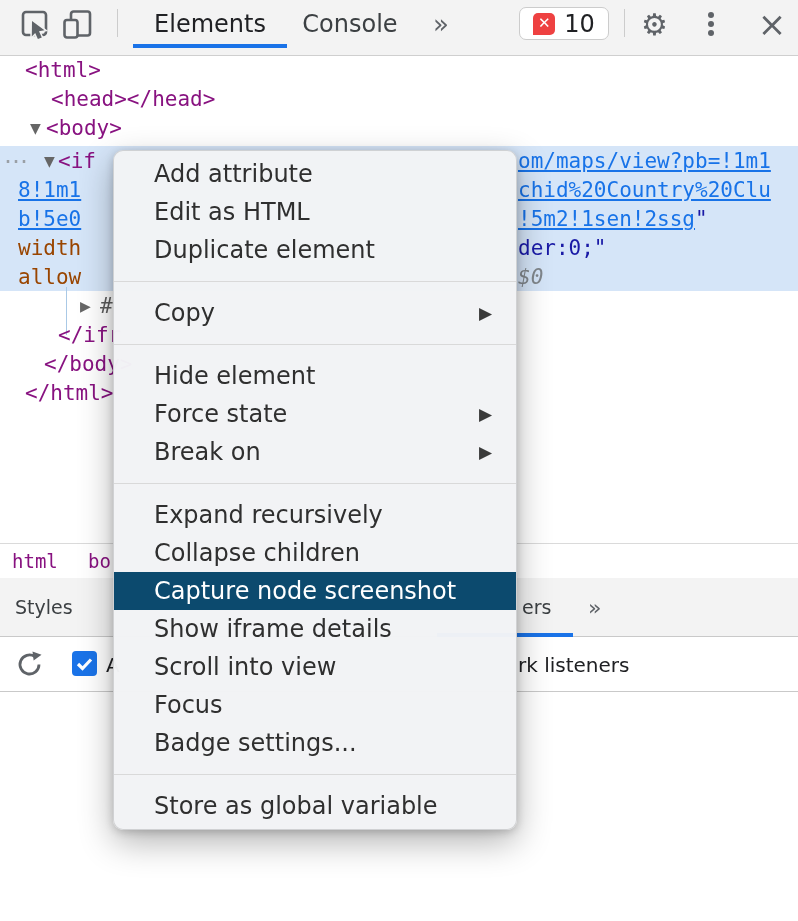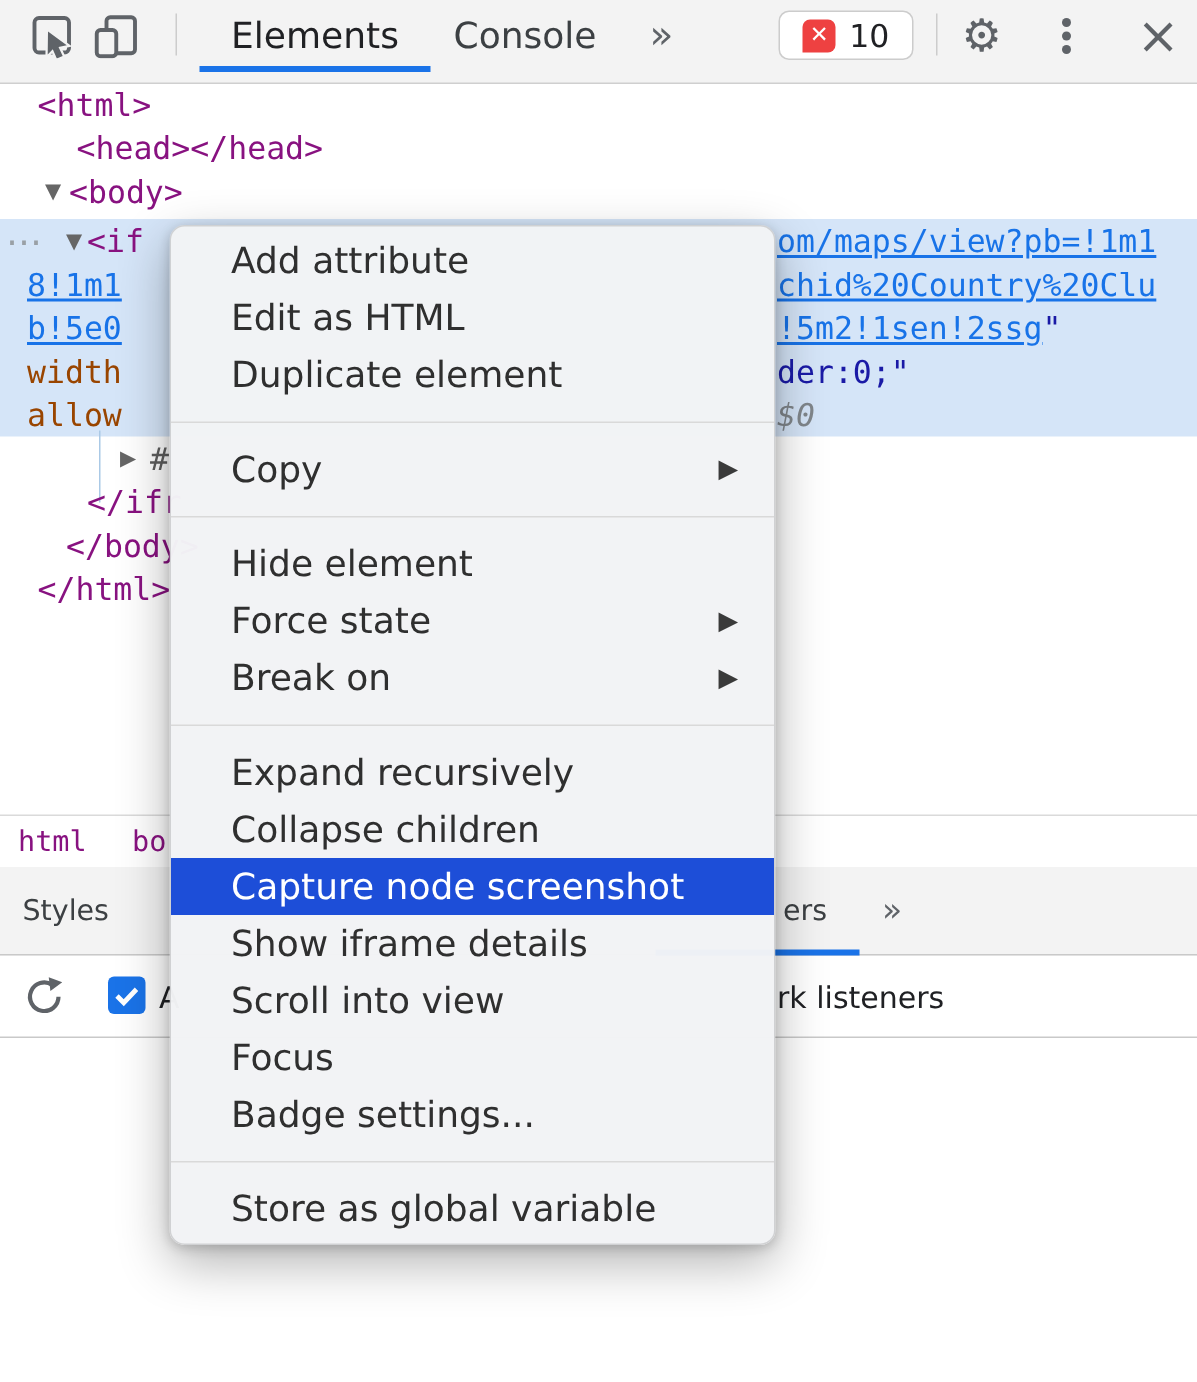--- a/index.html
+++ b/index.html
@@ -16,21 +16,21 @@
   .tab.inactive{color:#3c4043;}
   .tab-underline{position:absolute;top:44px;height:4px;background:#1a73e8;}
   .more-tabs{position:absolute;top:0;height:47px;display:flex;align-items:center;
              font-size:26px;color:#5f6368;}
   .err-badge{position:absolute;left:519px;top:7px;width:90px;height:33px;background:#fff;
              border:1.5px solid #ccc;border-radius:7px;display:flex;align-items:center;
              justify-content:center;gap:9px;box-sizing:border-box;}
   .err-icon{width:22px;height:22px;background:#ee4141;border-radius:5px 5px 5px 0;
             display:flex;align-items:center;justify-content:center;color:#fff;
             font-size:15px;font-weight:bold;line-height:1;}
-  .err-count{font-size:21px;color:#202124;}
+  .err-count{font-size:24px;color:#202124;}
   .gear{position:absolute;left:641px;top:0;height:48px;display:flex;align-items:center;
         font-size:30px;color:#5f6368;}
   .kebab{position:absolute;left:708px;top:12px;width:6px;height:24px;}
   .kebab i{position:absolute;left:0;width:6px;height:6px;border-radius:50%;background:#5f6368;}
   .kebab i:nth-child(1){top:0;} .kebab i:nth-child(2){top:9px;} .kebab i:nth-child(3){top:18px;}
   .close-x{position:absolute;left:752px;top:0;width:40px;height:48px;display:flex;
            align-items:center;justify-content:center;font-size:34px;color:#5f6368;}
 
   
   .code{position:absolute;font-family:"DejaVu Sans Mono",monospace;font-size:21px;
@@ -66,21 +66,21 @@
             border-radius:4px;}
 
   
   .menu{position:absolute;left:113px;top:150px;width:404px;background:rgba(242,243,245,0.98);
         border:1px solid rgba(0,0,0,0.14);border-radius:10px;box-sizing:border-box;
         padding:4px 0;box-shadow:0 12px 34px rgba(0,0,0,0.30),0 2px 8px rgba(0,0,0,0.18);
         z-index:10;}
   .mi{height:38px;display:flex;align-items:center;padding:0 24px 0 40px;
       font-size:24px;color:#2f2f2f;white-space:nowrap;}
   .mi .sub-arrow{margin-left:auto;font-size:17px;color:#3a3a3a;}
-  .mi.hl{background:#1d4ed8;color:#ffffff;}
+  .mi.hl{background:#0c4a6e;color:#ffffff;}
   .msep{height:1px;background:#d9d9d9;margin:12px 0;}
 </style>
 </head>
 <body>
 
 <div class="stage">
 
   <div class="toolbar">
     <svg class="tb-icon" style="left:20px" viewBox="0 0 30 30">
       <rect x="3" y="3" width="23" height="23" rx="3" fill="none" stroke="#5f6368" stroke-width="2.6"></rect>

